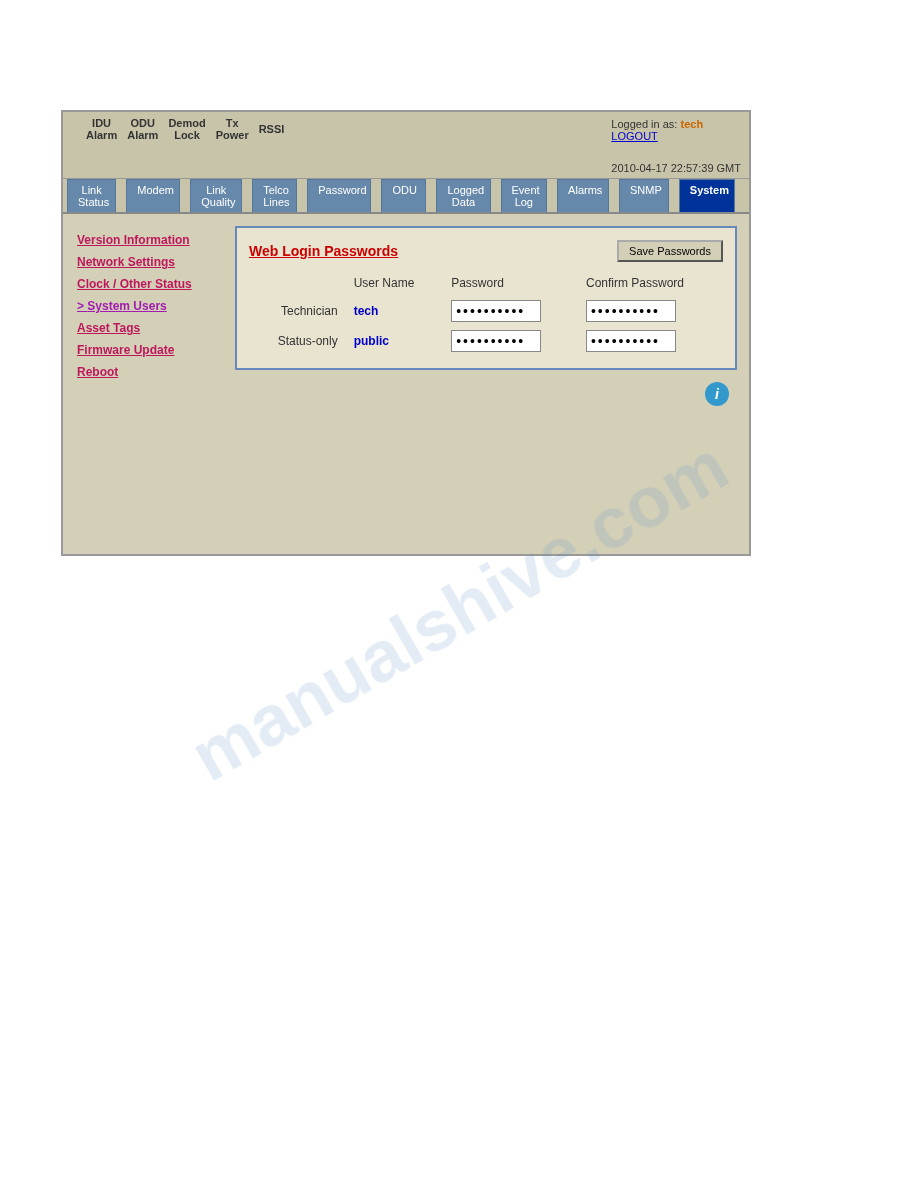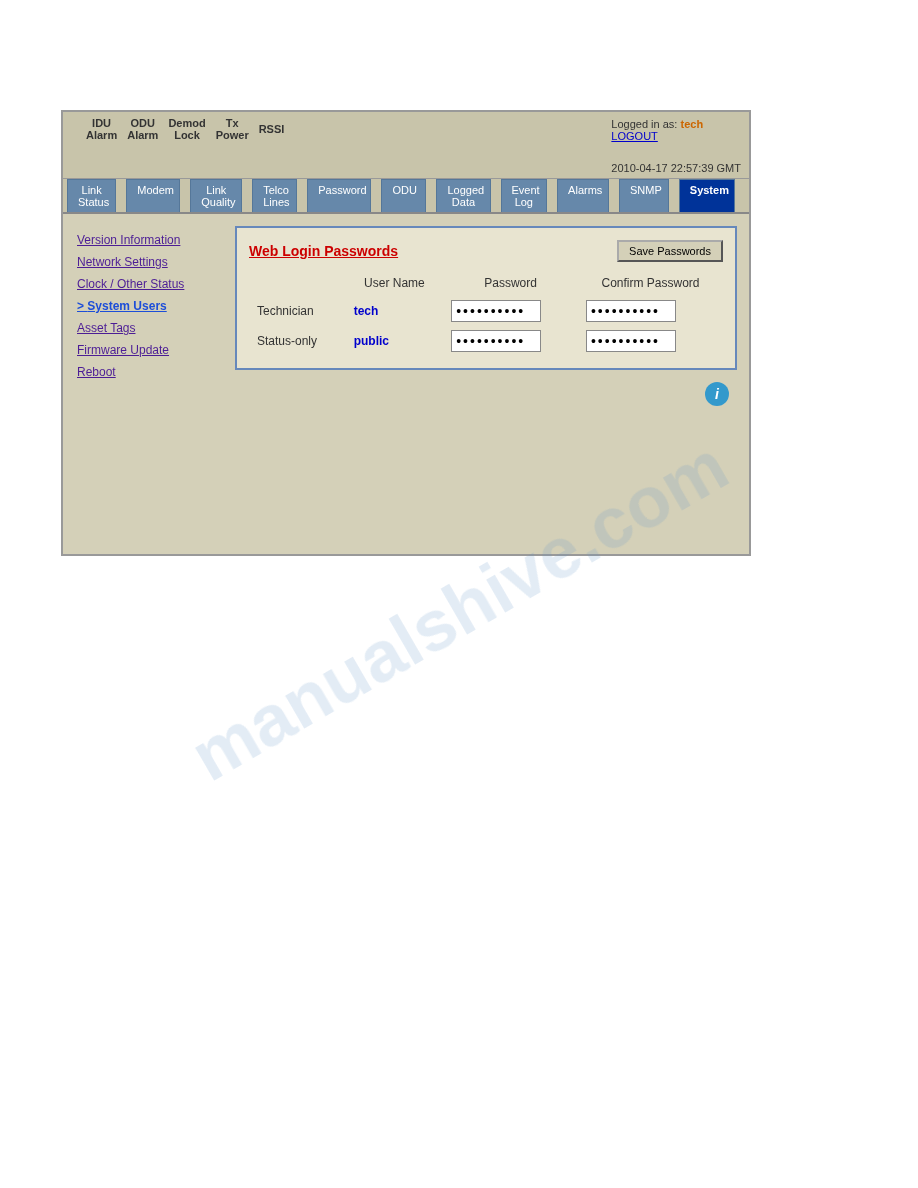--- a/index.html
+++ b/index.html
@@ -125,28 +125,29 @@
     .sidebar-item {
       display: block;
       padding: 3px 6px;
       font-size: 12px;
       color: #0000cc;
       text-decoration: underline;
       cursor: pointer;
       margin-bottom: 2px;
     }
     .sidebar-item.active {
-      color: #1d4ed8;
+      color: #a21caf;
       font-weight: bold;
     }
     .sidebar-item.active::before {
       content: '> ';
     }
     .sidebar-item.no-link {
-      color: #4c1d95;
+      color: #be185d;
+      font-weight: bold;
     }
 
     
     .main-panel {
       flex: 1;
       padding: 4px;
     }
 
     
     .passwords-box {
@@ -177,32 +178,32 @@
       color: #000;
       margin-left: 40px;
     }
 
     .passwords-table {
       border-collapse: collapse;
       width: 100%;
       font-size: 12px;
     }
     .passwords-table th {
-      text-align: center;
+      text-align: left;
       font-weight: normal;
       color: #333;
       padding: 2px 8px 6px 8px;
     }
     .passwords-table td {
       padding: 4px 8px;
       vertical-align: middle;
     }
     .passwords-table td.role-label {
       color: #333;
-      text-align: left;
+      text-align: right;
     }
     .passwords-table td.username-val {
       color: #0000cc;
       font-weight: bold;
       text-align: left;
     }
     .password-dots {
       border: 1px solid #888;
       padding: 2px 4px;
       font-size: 14px;

